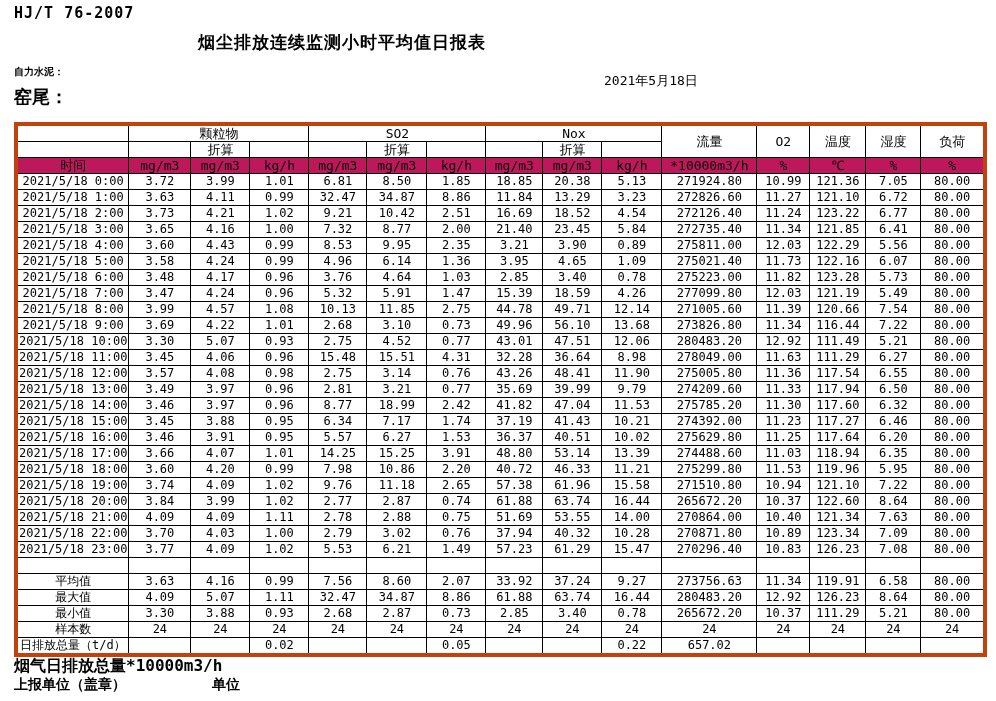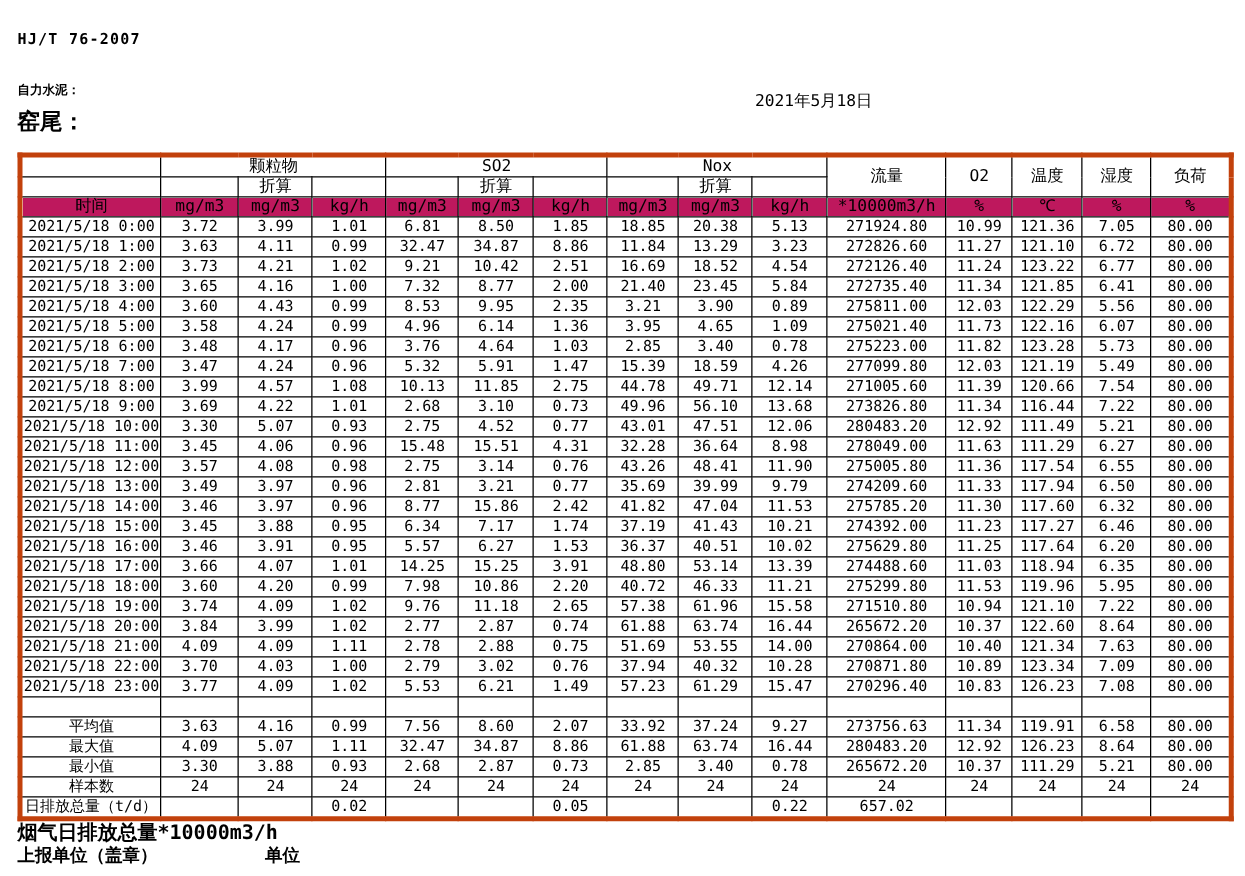--- a/index.html
+++ b/index.html
@@ -1,21 +1,21 @@
 <!DOCTYPE html>
 <html><head>
 <meta charset="utf-8">
 <style>
   html,body{margin:0;padding:0;background:#fff;}
   .page{
     position:relative;width:996px;height:701px;background:#ffffff;
     font-family:"DejaVu Sans Mono","Liberation Mono",monospace;color:#000;
     overflow:hidden;
   }
-  .std-code{position:absolute;left:14px;top:24px;font-size:12px;font-weight:bold;letter-spacing:1px;}
+  .std-code{position:absolute;left:14px;top:4px;font-size:15px;font-weight:bold;letter-spacing:1px;}
   .doc-title{position:absolute;left:0;top:31px;width:684px;text-align:center;font-size:17px;font-weight:bold;letter-spacing:1px;}
   .company{position:absolute;left:14px;top:65px;font-size:10px;font-weight:bold;}
   .site{position:absolute;left:14px;top:85px;font-size:18px;font-weight:bold;}
   .date{position:absolute;left:604px;top:72px;font-size:13px;}
   table.report{
     position:absolute;left:14px;top:122px;
     border-collapse:collapse;table-layout:fixed;
     border:4px solid #c2410c;
   }
   table.report td{
@@ -31,20 +31,21 @@
   .note{position:absolute;left:14px;top:656px;font-size:16px;font-weight:bold;}
   .report-unit{position:absolute;left:14px;top:676px;font-size:14px;font-weight:bold;}
   .unit-label{position:absolute;left:212px;top:676px;font-size:14px;font-weight:bold;text-align:center;}
 </style>
 </head>
 <body>
 
 <div class="page">
 
   <div class="std-code">HJ/T  76-2007</div>
+  <div class="doc-title">烟尘排放连续监测小时平均值日报表</div>
   <div class="company">自力水泥：</div>
   <div class="site">窑尾：</div>
   <div class="date">2021年5月18日</div>
 
   <table class="report">
     <colgroup>
       <col style="width:109px">
       <col style="width:62px">
         <col style="width:59px">
         <col style="width:59px">
@@ -340,21 +341,21 @@
           <td>117.94</td>
           <td>6.50</td>
           <td>80.00</td>
         </tr>
         <tr>
           <td>2021/5/18 14:00</td>
           <td>3.46</td>
           <td>3.97</td>
           <td>0.96</td>
           <td>8.77</td>
-          <td>15.86</td>
+          <td>18.99</td>
           <td>2.42</td>
           <td>41.82</td>
           <td>47.04</td>
           <td>11.53</td>
           <td>275785.20</td>
           <td>11.30</td>
           <td>117.60</td>
           <td>6.32</td>
           <td>80.00</td>
         </tr>

